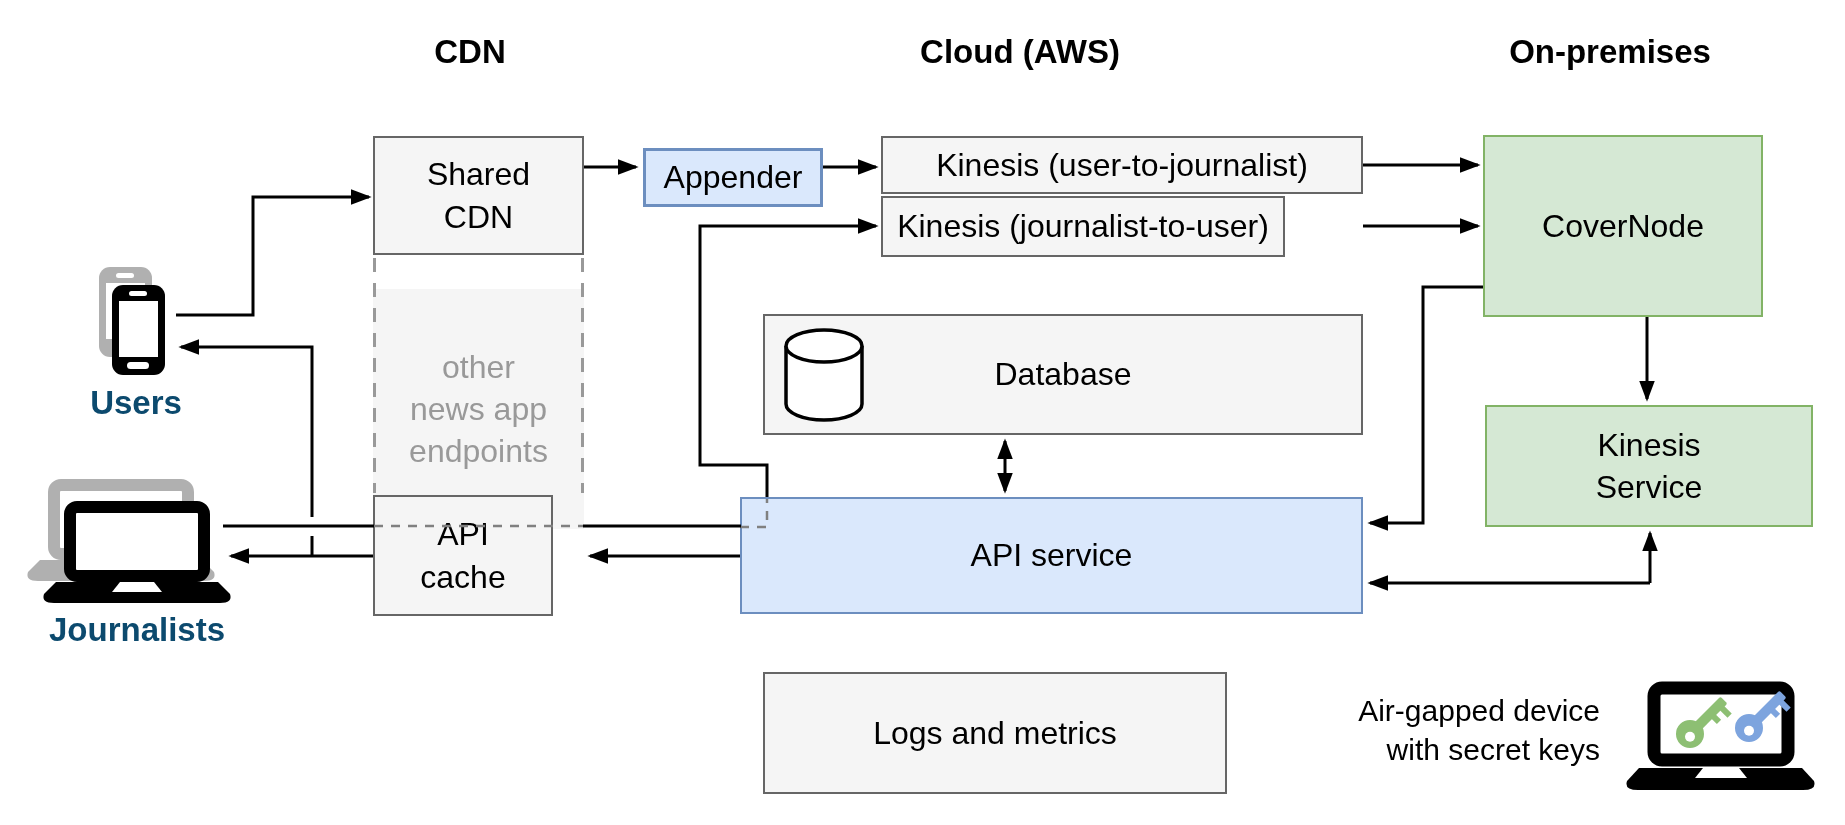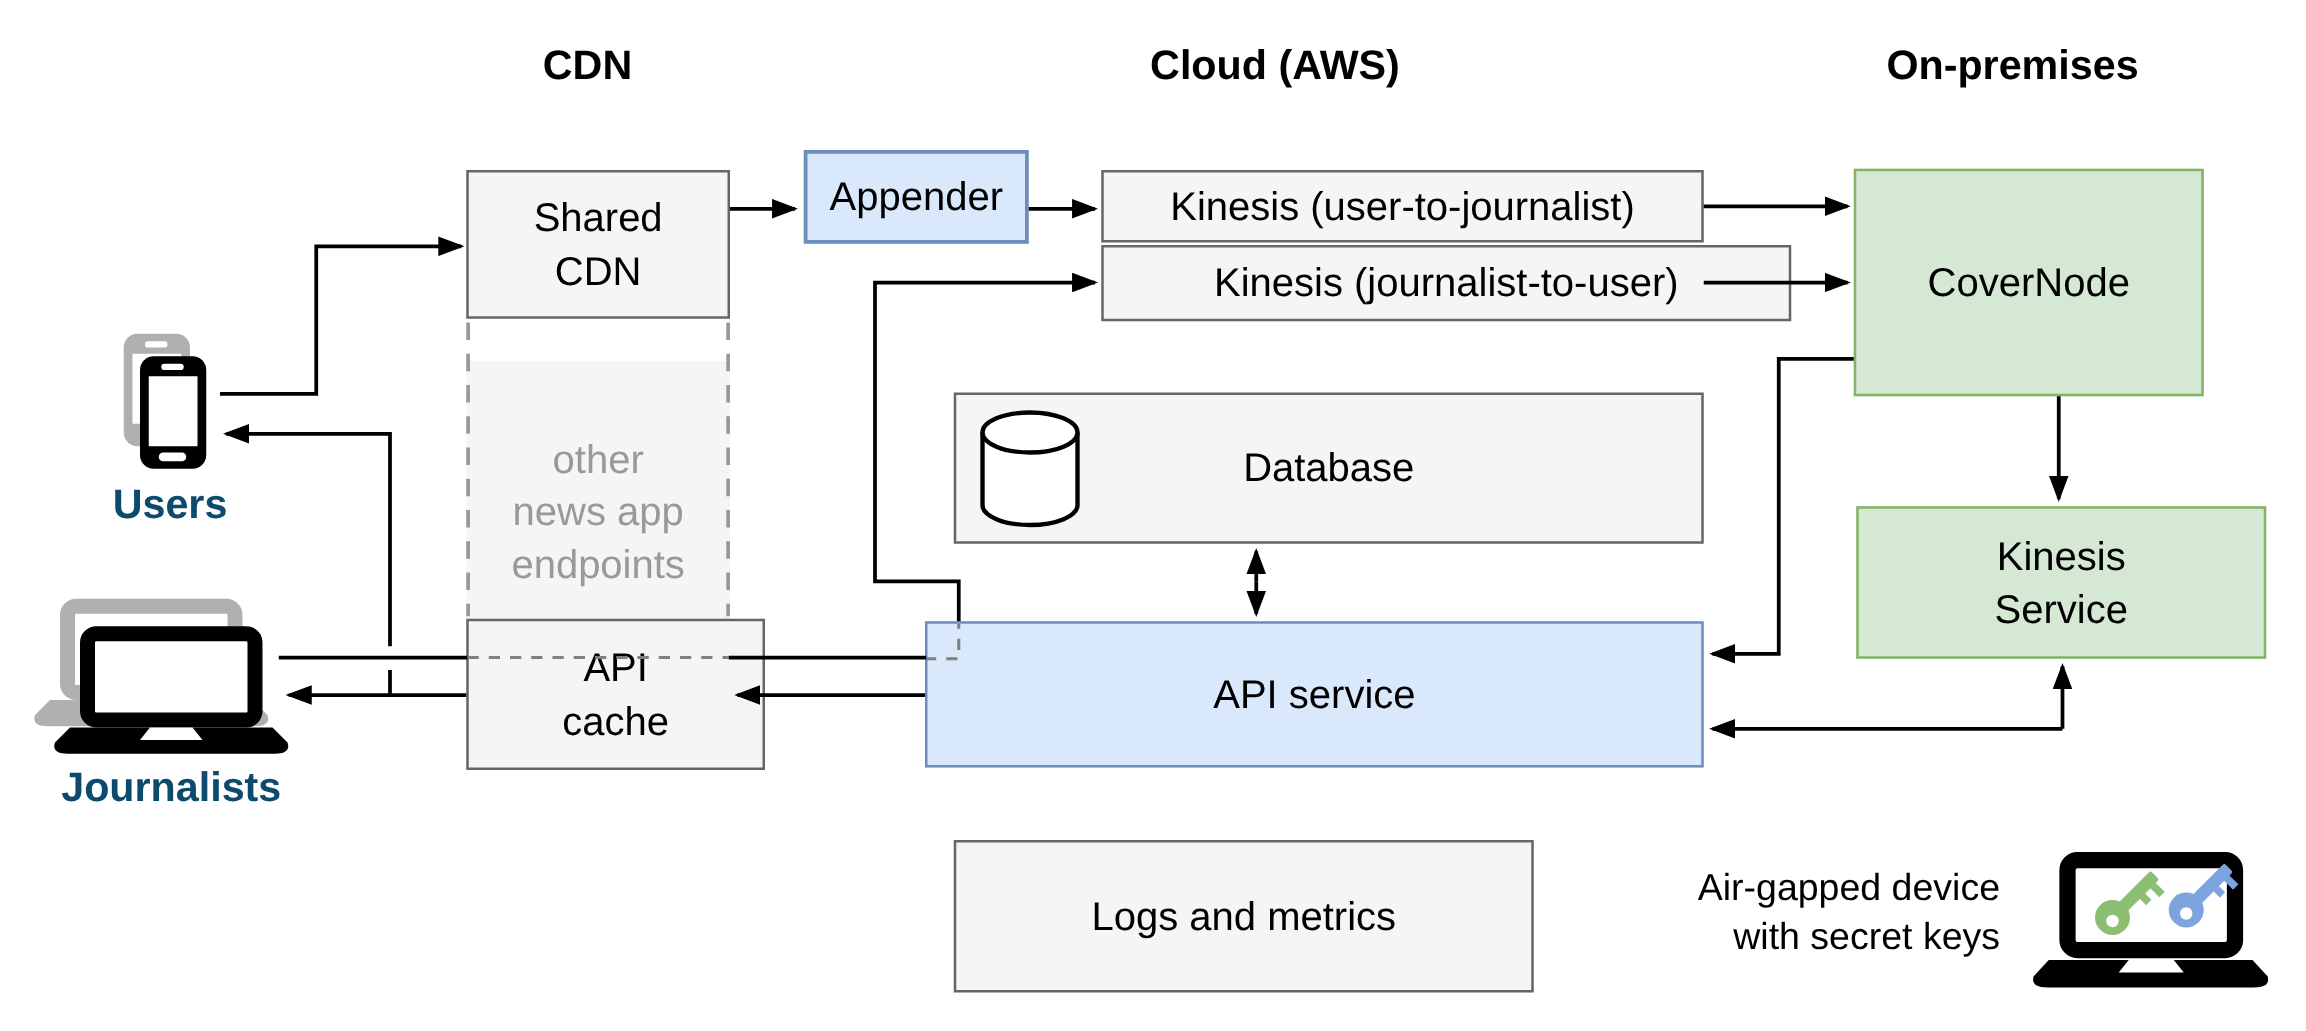--- a/index.html
+++ b/index.html
@@ -48,36 +48,36 @@
   </div>
 
   <div class="node dashedbox" style="left:373px;top:255px;width:211px;height:240px;">
     <div>
       <div>other</div>
       <div>news app</div>
       <div>endpoints</div>
     </div>
   </div>
 
-  <div class="node gray" style="left:373px;top:495px;width:239px;height:121px;">
+  <div class="node gray" style="left:373px;top:495px;width:180px;height:121px;">
     <div>
       <div>API</div>
       <div>cache</div>
     </div>
   </div>
 
-  <div class="node blue" style="left:643px;top:120px;width:180px;height:75px;">
+  <div class="node blue" style="left:643px;top:148px;width:180px;height:59px;">
     <span>Appender</span>
   </div>
 
   <div class="node gray" style="left:881px;top:136px;width:482px;height:58px;">
     <span>Kinesis (user-to-journalist)</span>
   </div>
 
-  <div class="node gray" style="left:881px;top:196px;width:552px;height:61px;">
+  <div class="node gray" style="left:881px;top:196px;width:404px;height:61px;">
     <span>Kinesis (journalist-to-user)</span>
   </div>
 
   <div class="node gray" style="left:763px;top:314px;width:600px;height:121px;">
     <span>Database</span>
   </div>
 
   <div class="node blue-thin" style="left:740px;top:497px;width:623px;height:117px;">
     <span>API service</span>
   </div>

